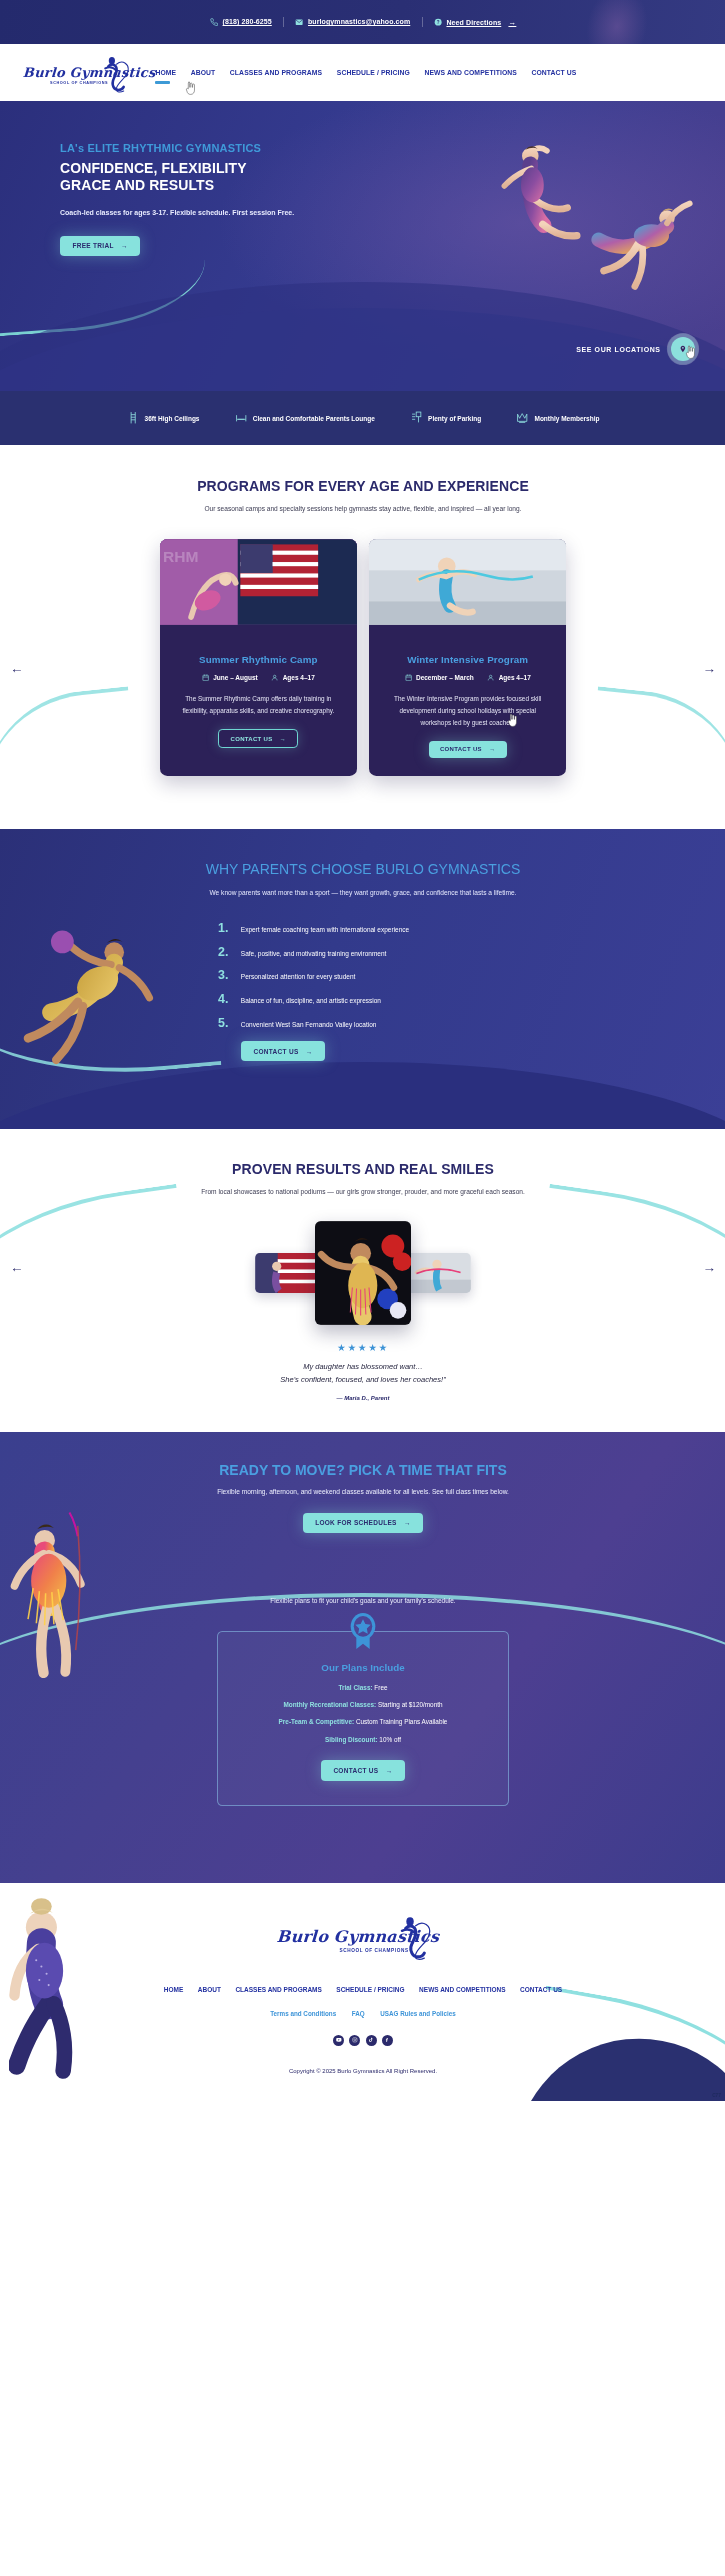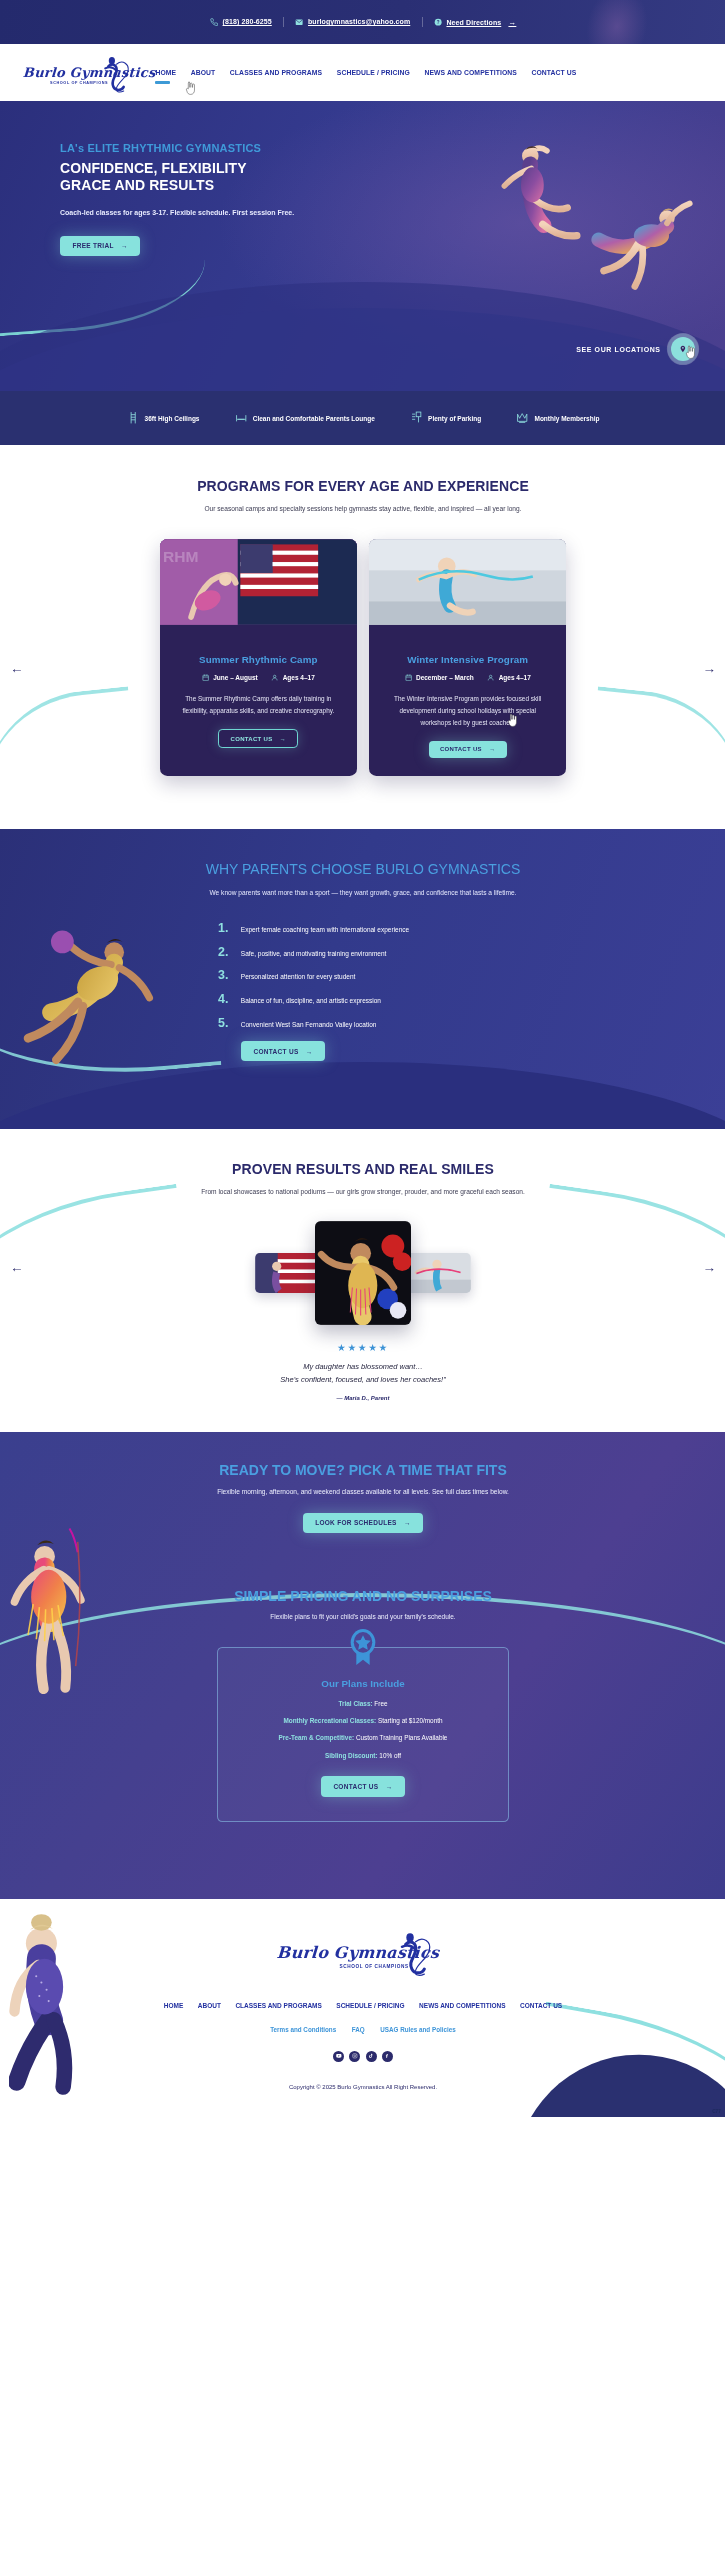--- a/index.html
+++ b/index.html
@@ -706,21 +706,20 @@
     <h2>READY TO MOVE? PICK A TIME THAT FITS</h2>
     <div class="cta-sub">Flexible morning, afternoon, and weekend classes available for all levels. See full class times below.</div>
     <div class="cta-btn-wrap">
       <button class="btn btn-mint">
         <span>LOOK FOR SCHEDULES</span>
         <span>→</span>
       </button>
     </div>
 
     <div class="pricing">
-      <h2>SIMPLE PRICING AND NO SURPRISES</h2>
       <div class="pricing-sub">Flexible plans to fit your child's goals and your family's schedule.</div>
       <div class="plan-box">
         <span class="plan-badge">
           <svg width="27" height="37" viewBox="0 0 52 72">
               <ellipse cx="26" cy="26" rx="24" ry="26" fill="#3d94d8"></ellipse>
               <ellipse cx="26" cy="26" rx="18" ry="20" fill="#4b4596"></ellipse>
               <path d="M26 12l4.6 9.4 10.4 1.5-7.5 7.3 1.8 10.3-9.3-4.9-9.3 4.9 1.8-10.3-7.5-7.3 10.4-1.5z" fill="#3d94d8"></path>
               <path d="M13 44 l0 26 13-10 13 10 0-26 q-13 10 -26 0z" fill="#3d94d8"></path>
             </svg>
         </span>

